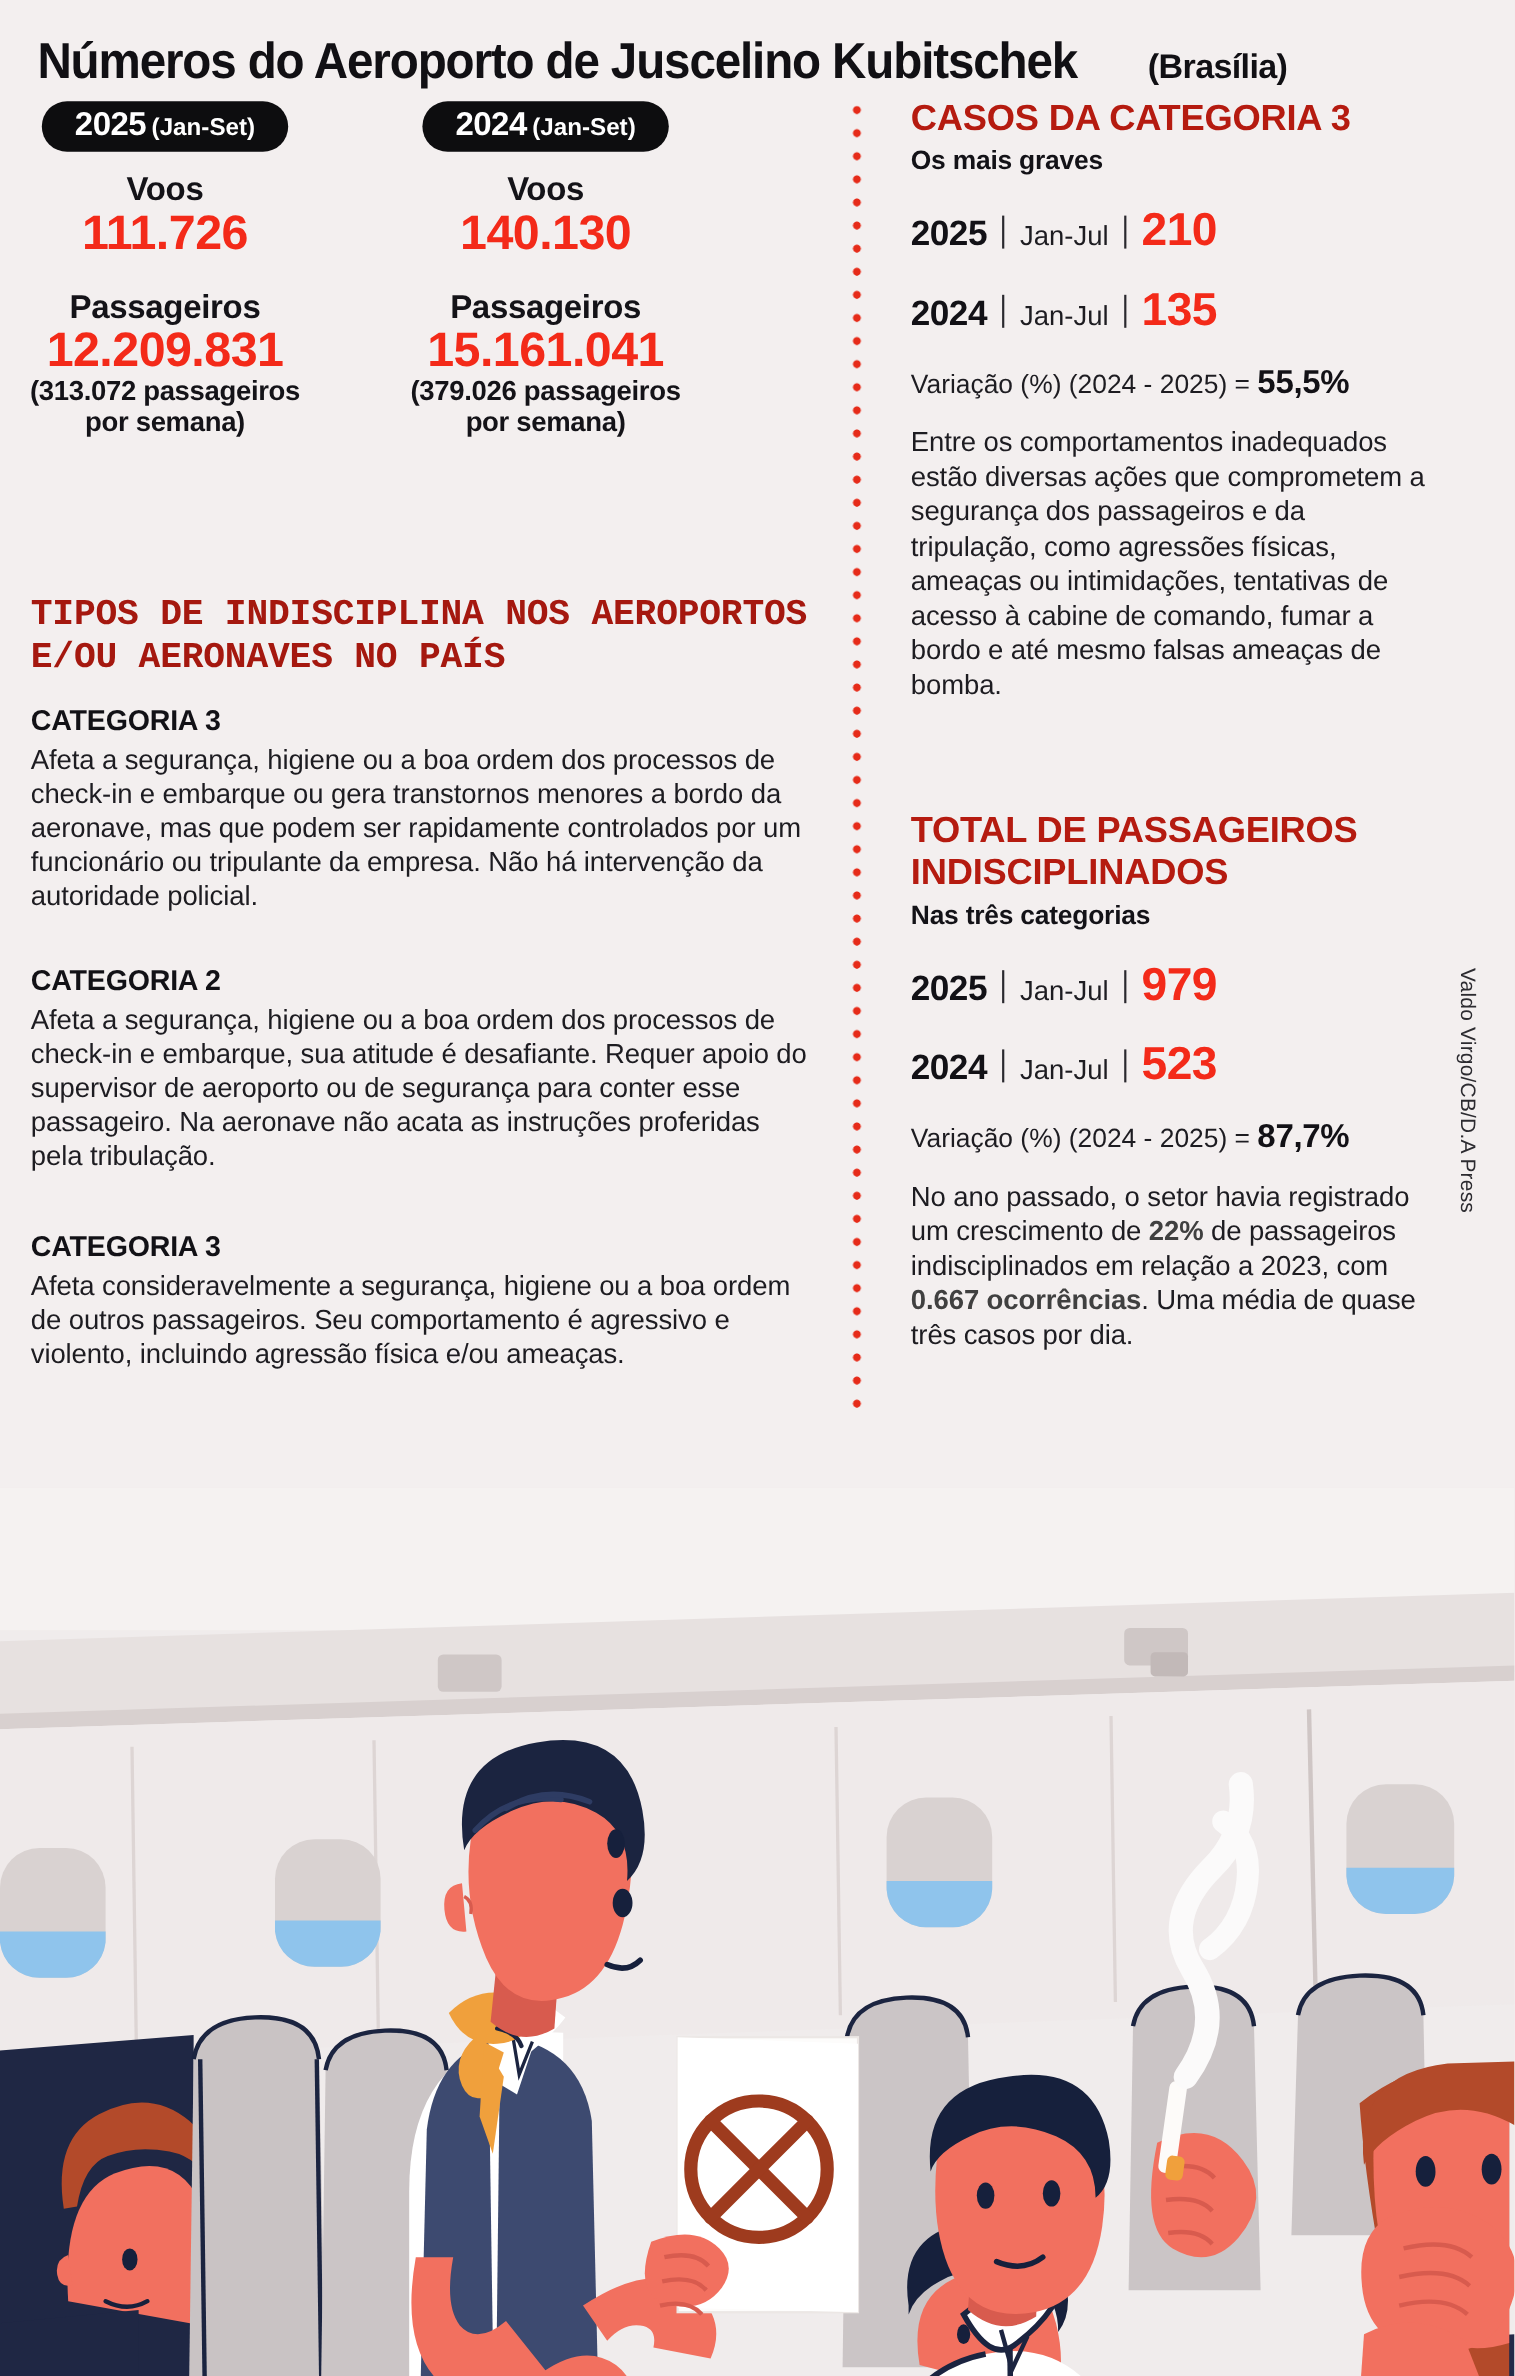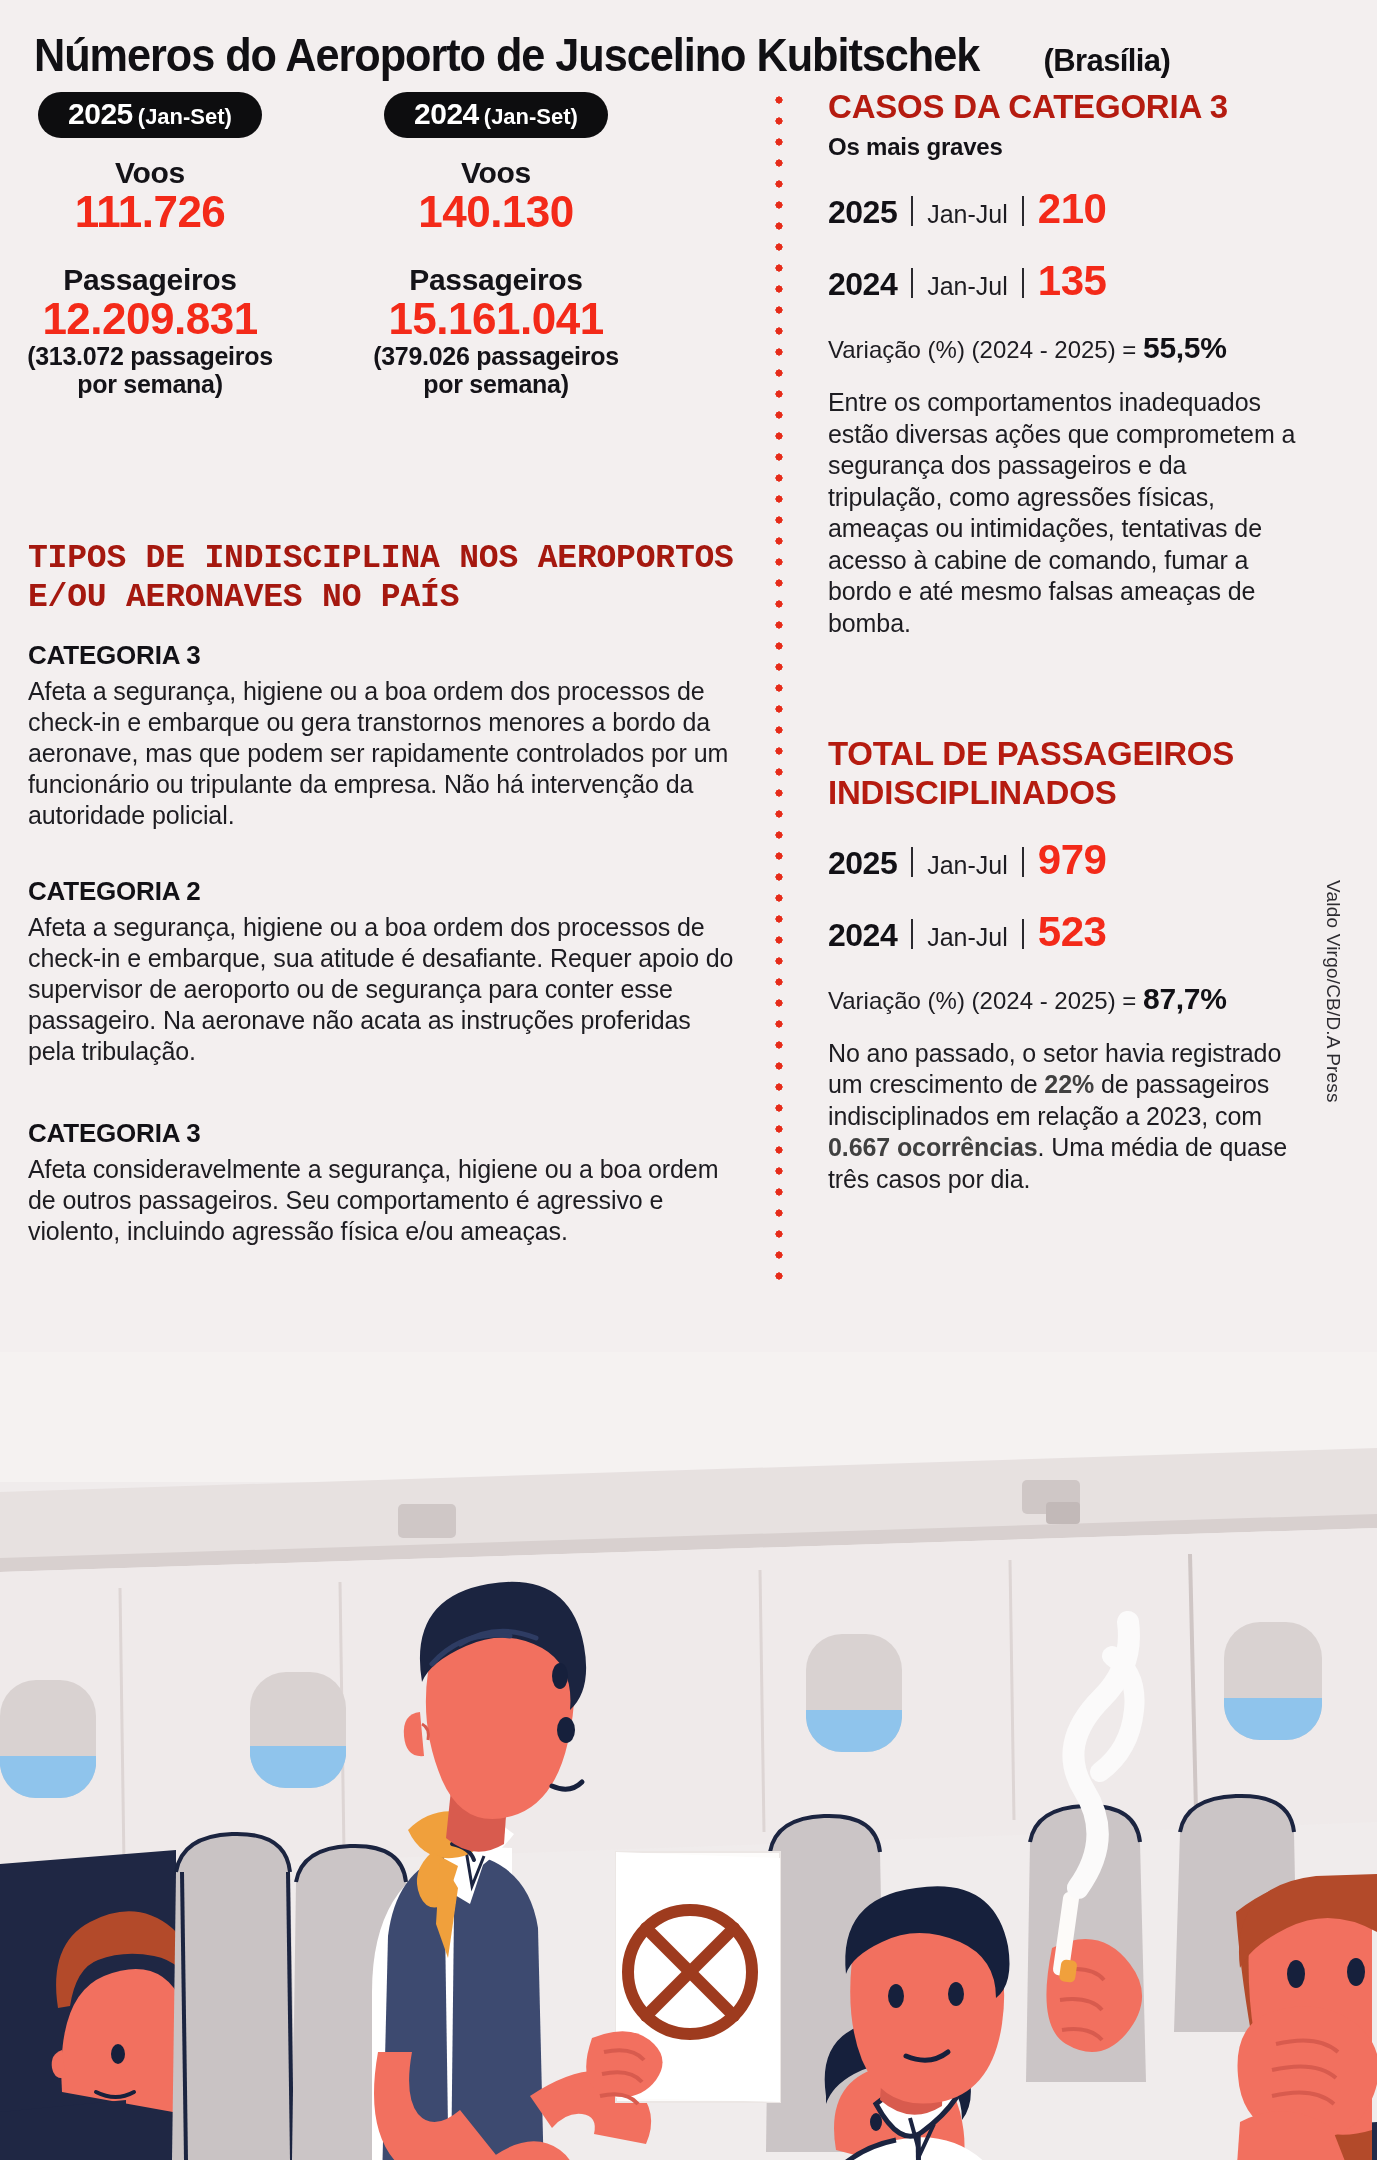--- a/index.html
+++ b/index.html
@@ -372,20 +372,21 @@
       <div class="var-line">
         <span>Variação (%) (2024 - 2025) =</span>
         <b>55,5%</b>
       </div>
 
       <div class="body-par">Entre os comportamentos inadequados estão diversas ações que comprometem a segurança dos passageiros e da tripulação, como agressões físicas, ameaças ou intimidações, tentativas de acesso à cabine de comando, fumar a bordo e até mesmo falsas ameaças de bomba.</div>
     </div>
 
     <div class="rsec-2">
       <div class="rsec-title">TOTAL DE PASSAGEIROS INDISCIPLINADOS</div>
+      <div class="rsec-sub">Nas três categorias</div>
 
       <div class="stat-row">
         <span class="stat-year">2025</span>
         <span class="stat-bar"></span>
         <span class="stat-period">Jan-Jul</span>
         <span class="stat-bar"></span>
         <span class="stat-num">979</span>
       </div>
 
       <div class="stat-row">

